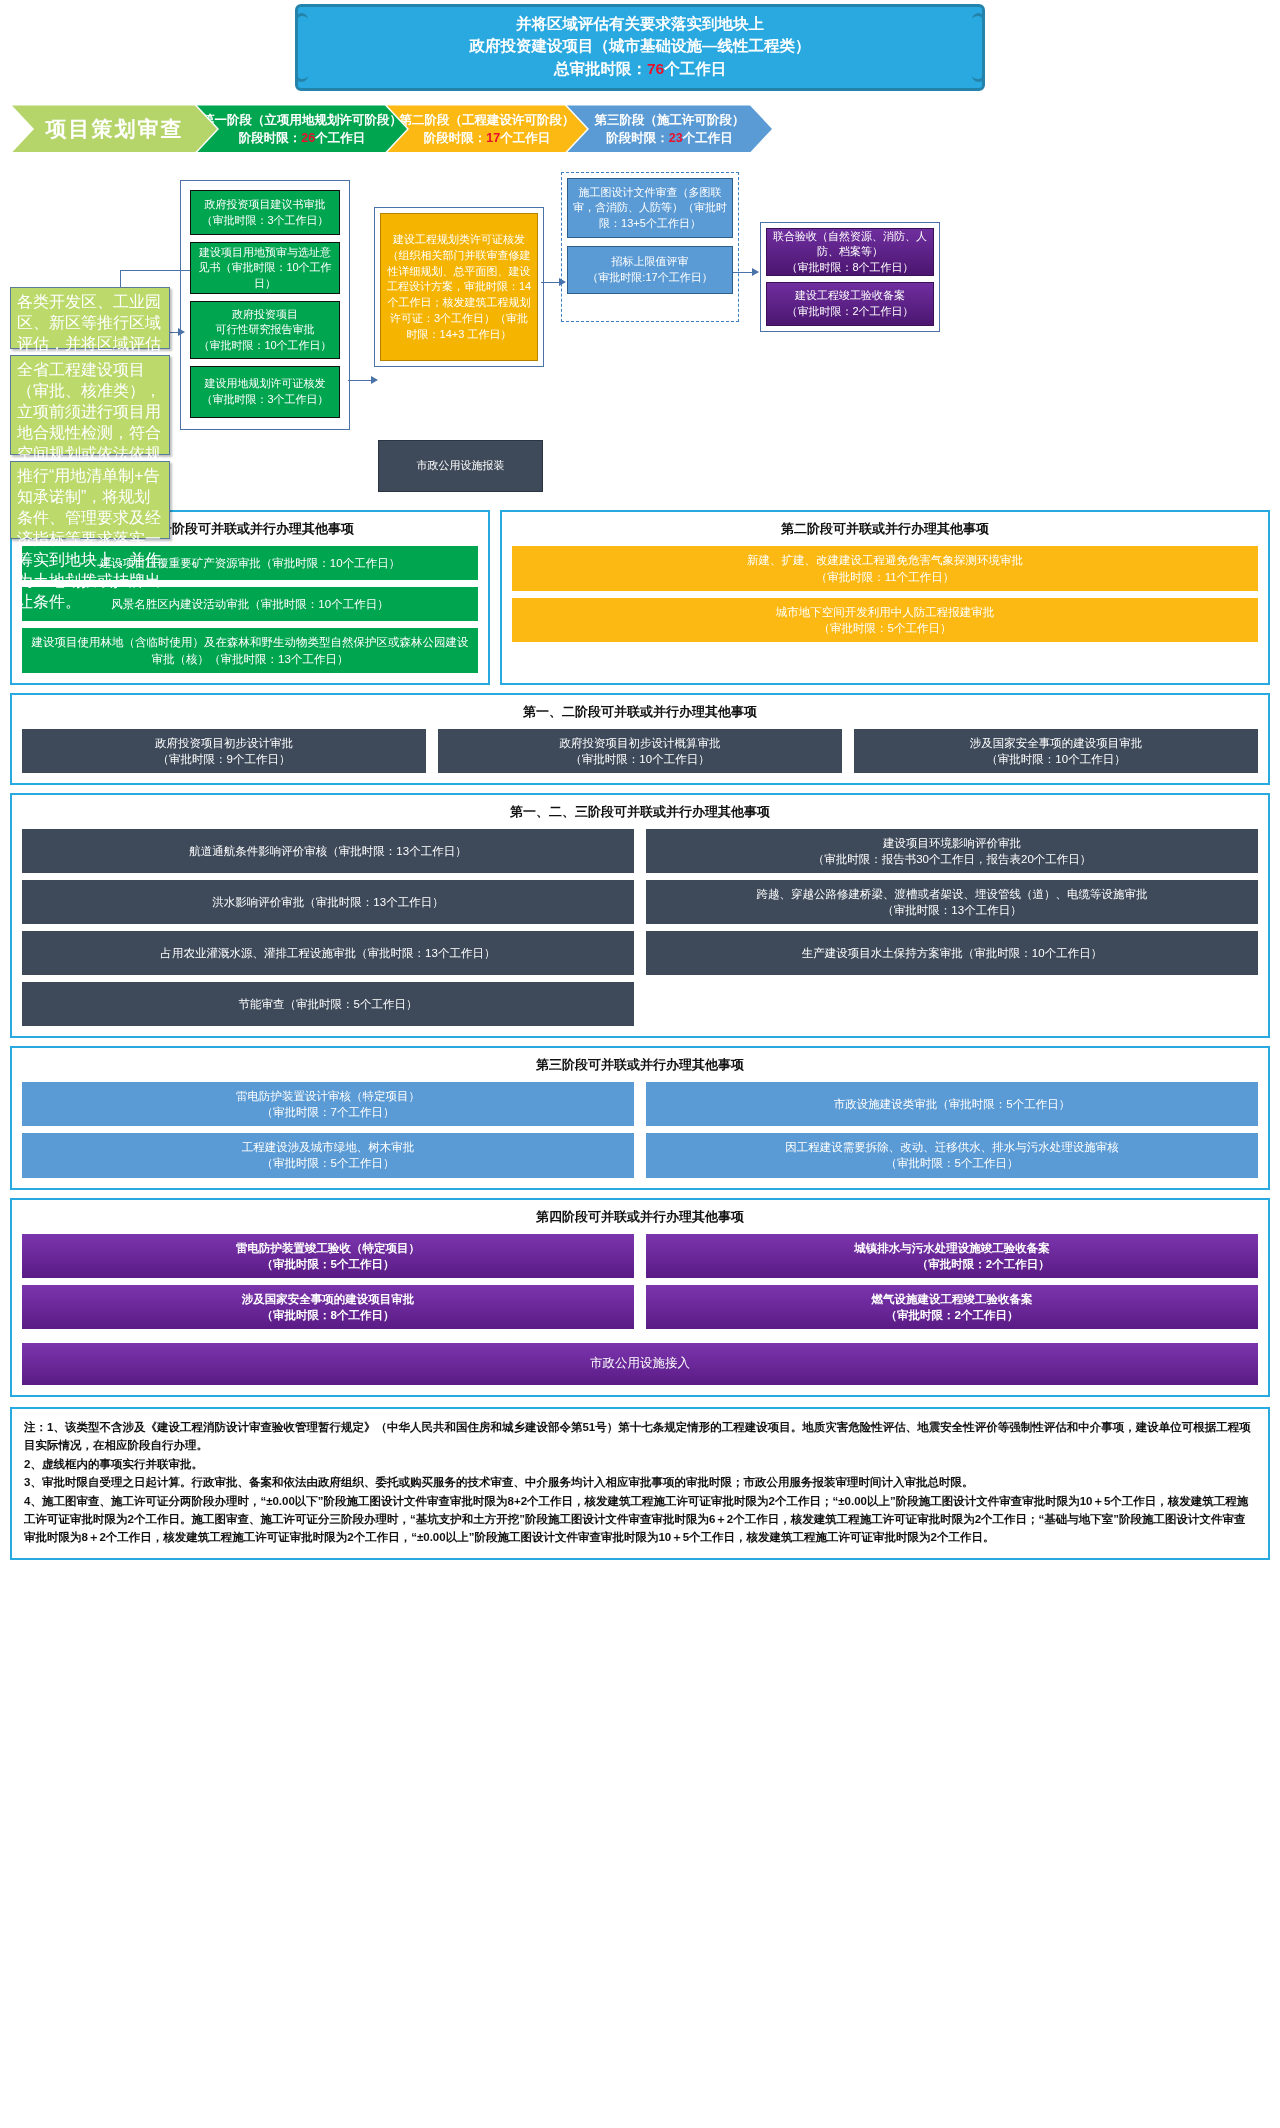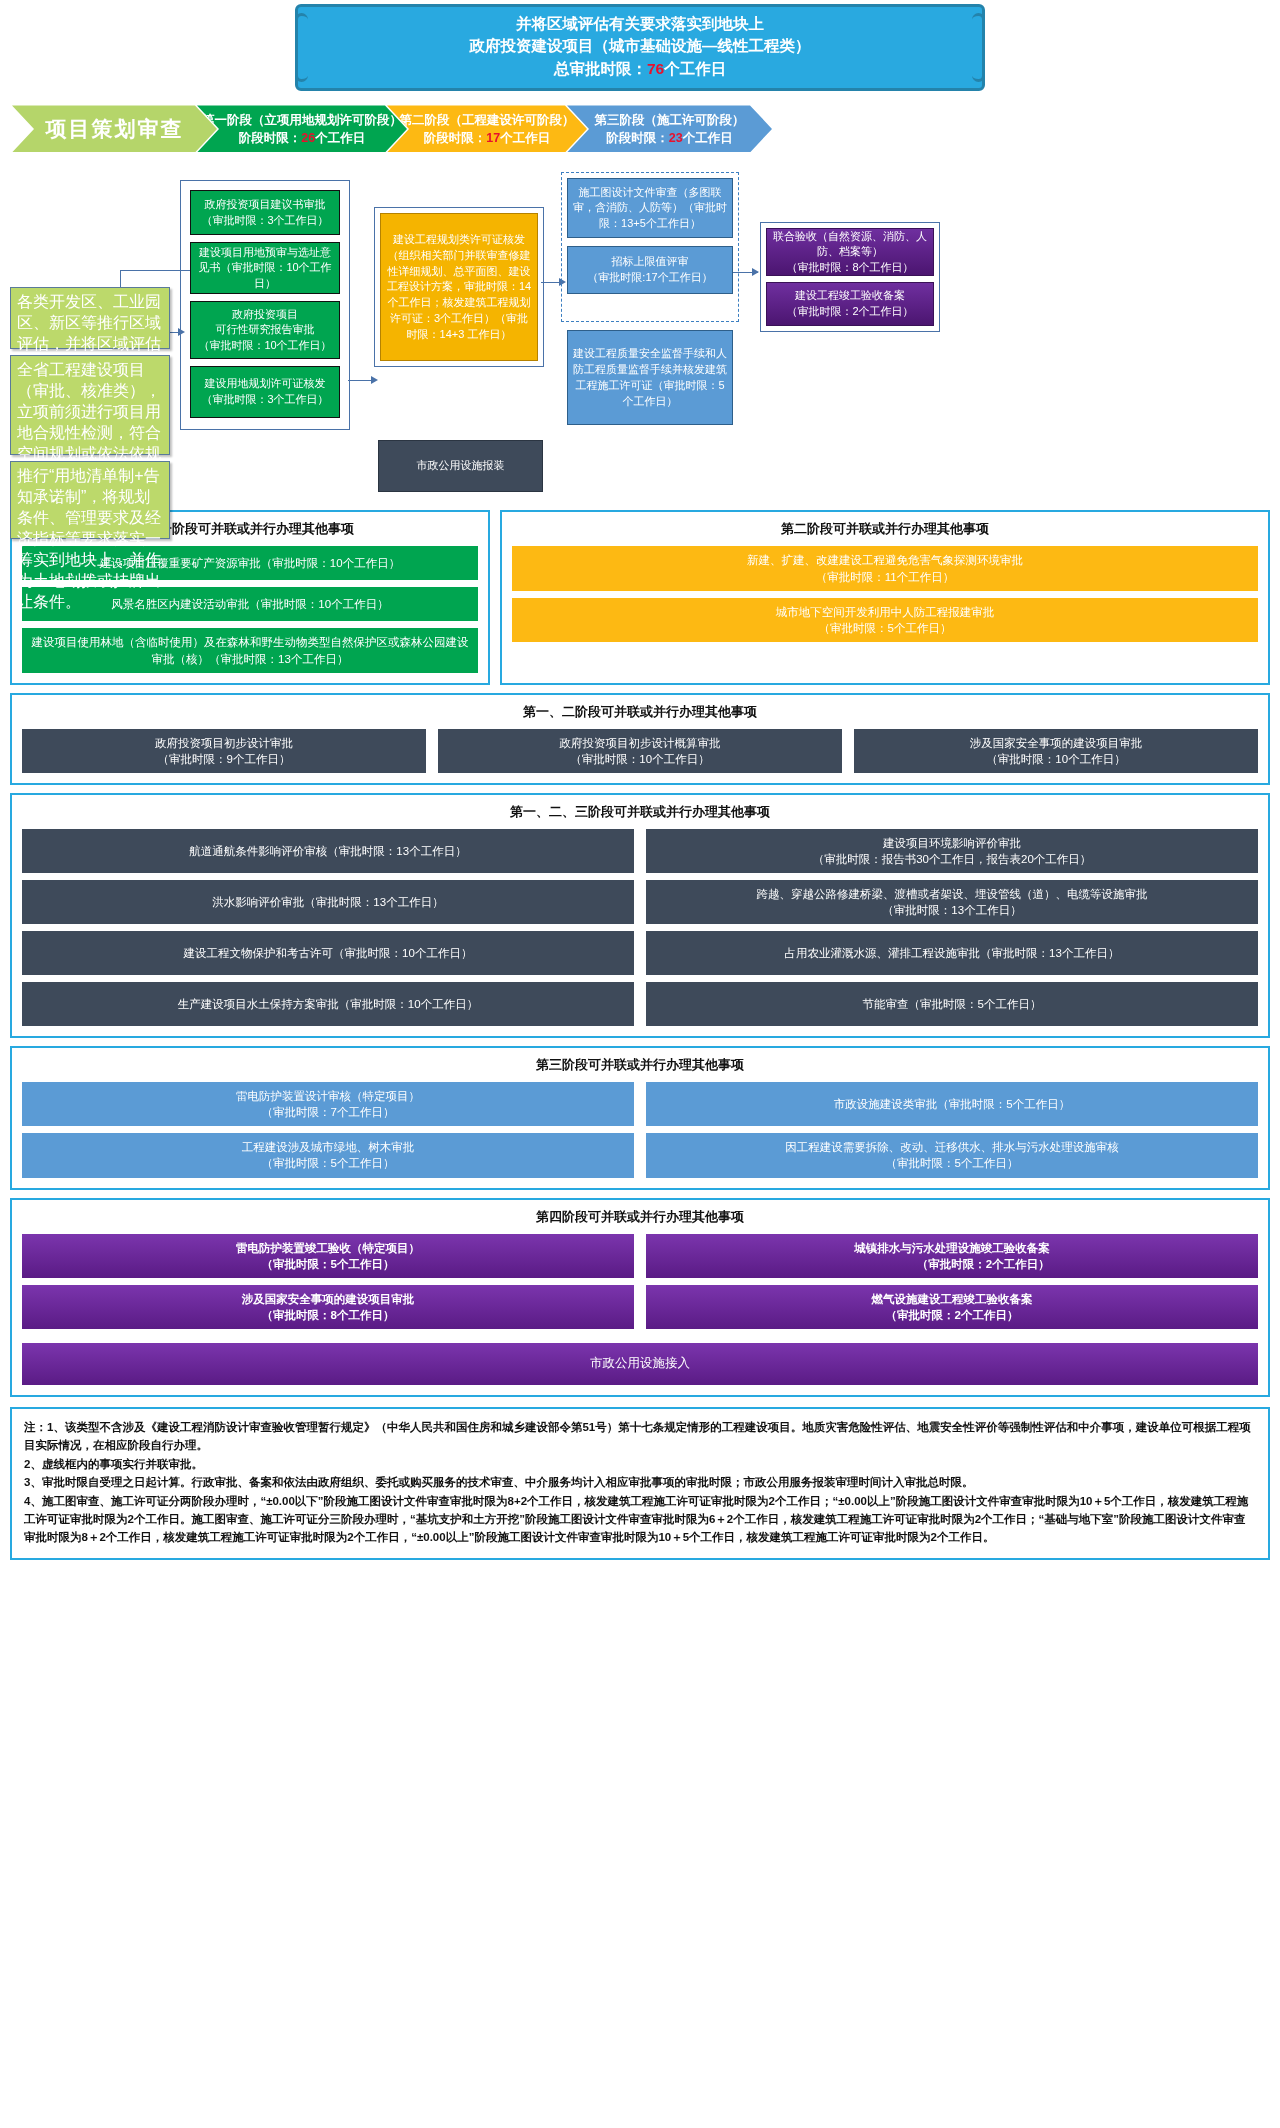--- a/index.html
+++ b/index.html
@@ -199,23 +199,20 @@
     </div>
 
     <div class="dashed-frame" style="left:561px; top:10px; width:178px; height:150px;"></div>
     <div class="nodebox blue-node" style="left:567px; top:16px; width:166px; height:60px;">
       <span>施工图设计文件审查（多图联审，含消防、人防等）（审批时限：13+5个工作日）</span>
     </div>
     <div class="nodebox blue-node" style="left:567px; top:84px; width:166px; height:48px; white-space:pre-line;">
       <span>招标上限值评审
 （审批时限:17个工作日）</span>
     </div>
-    <div class="nodebox blue-node" style="left:567px; top:168px; width:166px; height:95px;">
-      <span>建设工程质量安全监督手续和人防工程质量监督手续并核发建筑工程施工许可证（审批时限：5个工作日）</span>
-    </div>
 
     <div class="group-frame" style="left:760px; top:60px; width:180px; height:110px;"></div>
     <div class="nodebox purple-node" style="left:766px; top:66px; width:168px; height:48px; white-space:pre-line;">
       <span>联合验收（自然资源、消防、人防、档案等）
 （审批时限：8个工作日）</span>
     </div>
     <div class="nodebox purple-node" style="left:766px; top:120px; width:168px; height:44px; white-space:pre-line;">
       <span>建设工程竣工验收备案
 （审批时限：2个工作日）</span>
     </div>
@@ -283,23 +280,20 @@
 （审批时限：报告书30个工作日，报告表20个工作日）</span>
         </div>
         <div class="cell c-dark" style="white-space:pre-line; min-height:44px;">
           <span>洪水影响评价审批（审批时限：13个工作日）</span>
         </div>
         <div class="cell c-dark" style="white-space:pre-line; min-height:44px;">
           <span>跨越、穿越公路修建桥梁、渡槽或者架设、埋设管线（道）、电缆等设施审批
 （审批时限：13个工作日）</span>
         </div>
         <div class="cell c-dark" style="white-space:pre-line; min-height:44px;">
-          <span>建设工程文物保护和考古许可（审批时限：10个工作日）</span>
-        </div>
-        <div class="cell c-dark" style="white-space:pre-line; min-height:44px;">
           <span>占用农业灌溉水源、灌排工程设施审批（审批时限：13个工作日）</span>
         </div>
         <div class="cell c-dark" style="white-space:pre-line; min-height:44px;">
           <span>生产建设项目水土保持方案审批（审批时限：10个工作日）</span>
         </div>
         <div class="cell c-dark" style="white-space:pre-line; min-height:44px;">
           <span>节能审查（审批时限：5个工作日）</span>
         </div>
       </div>
     </div>

